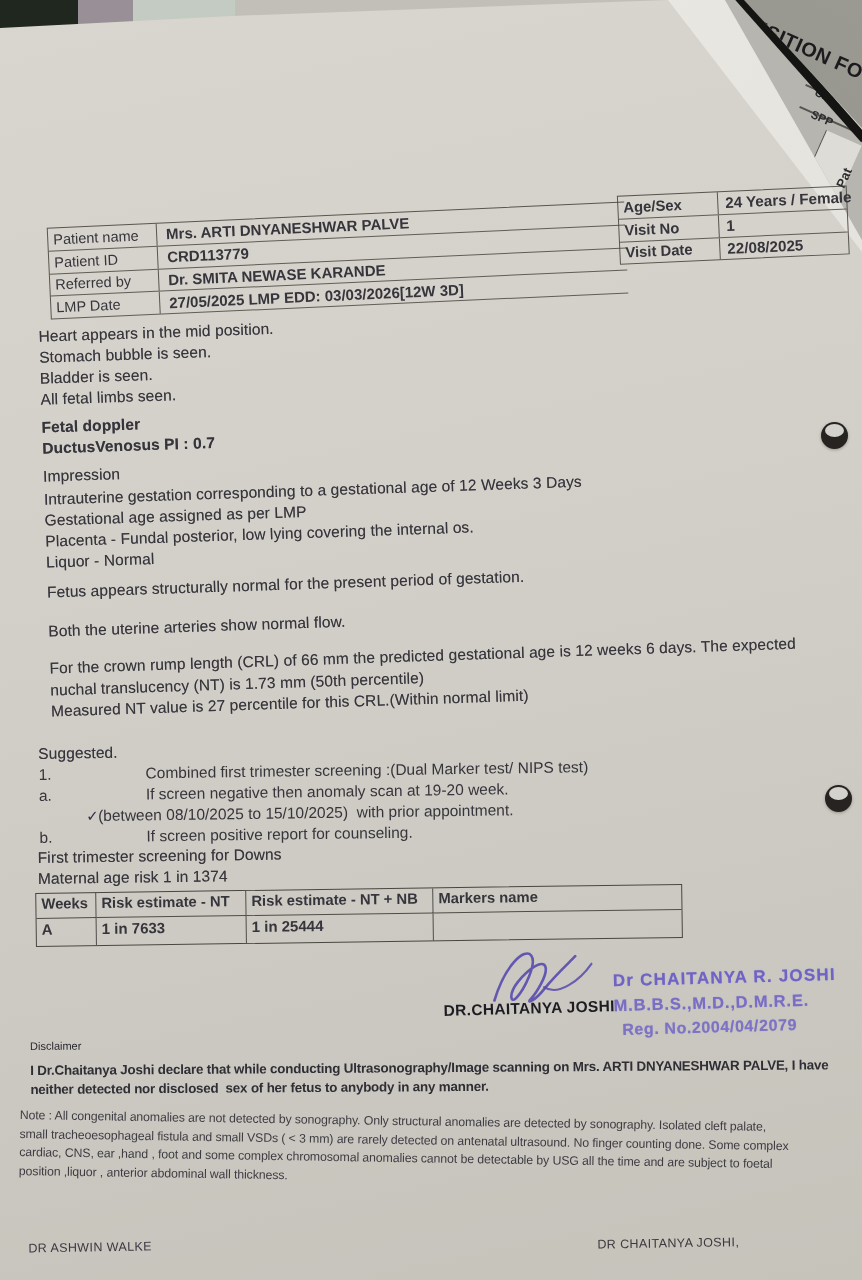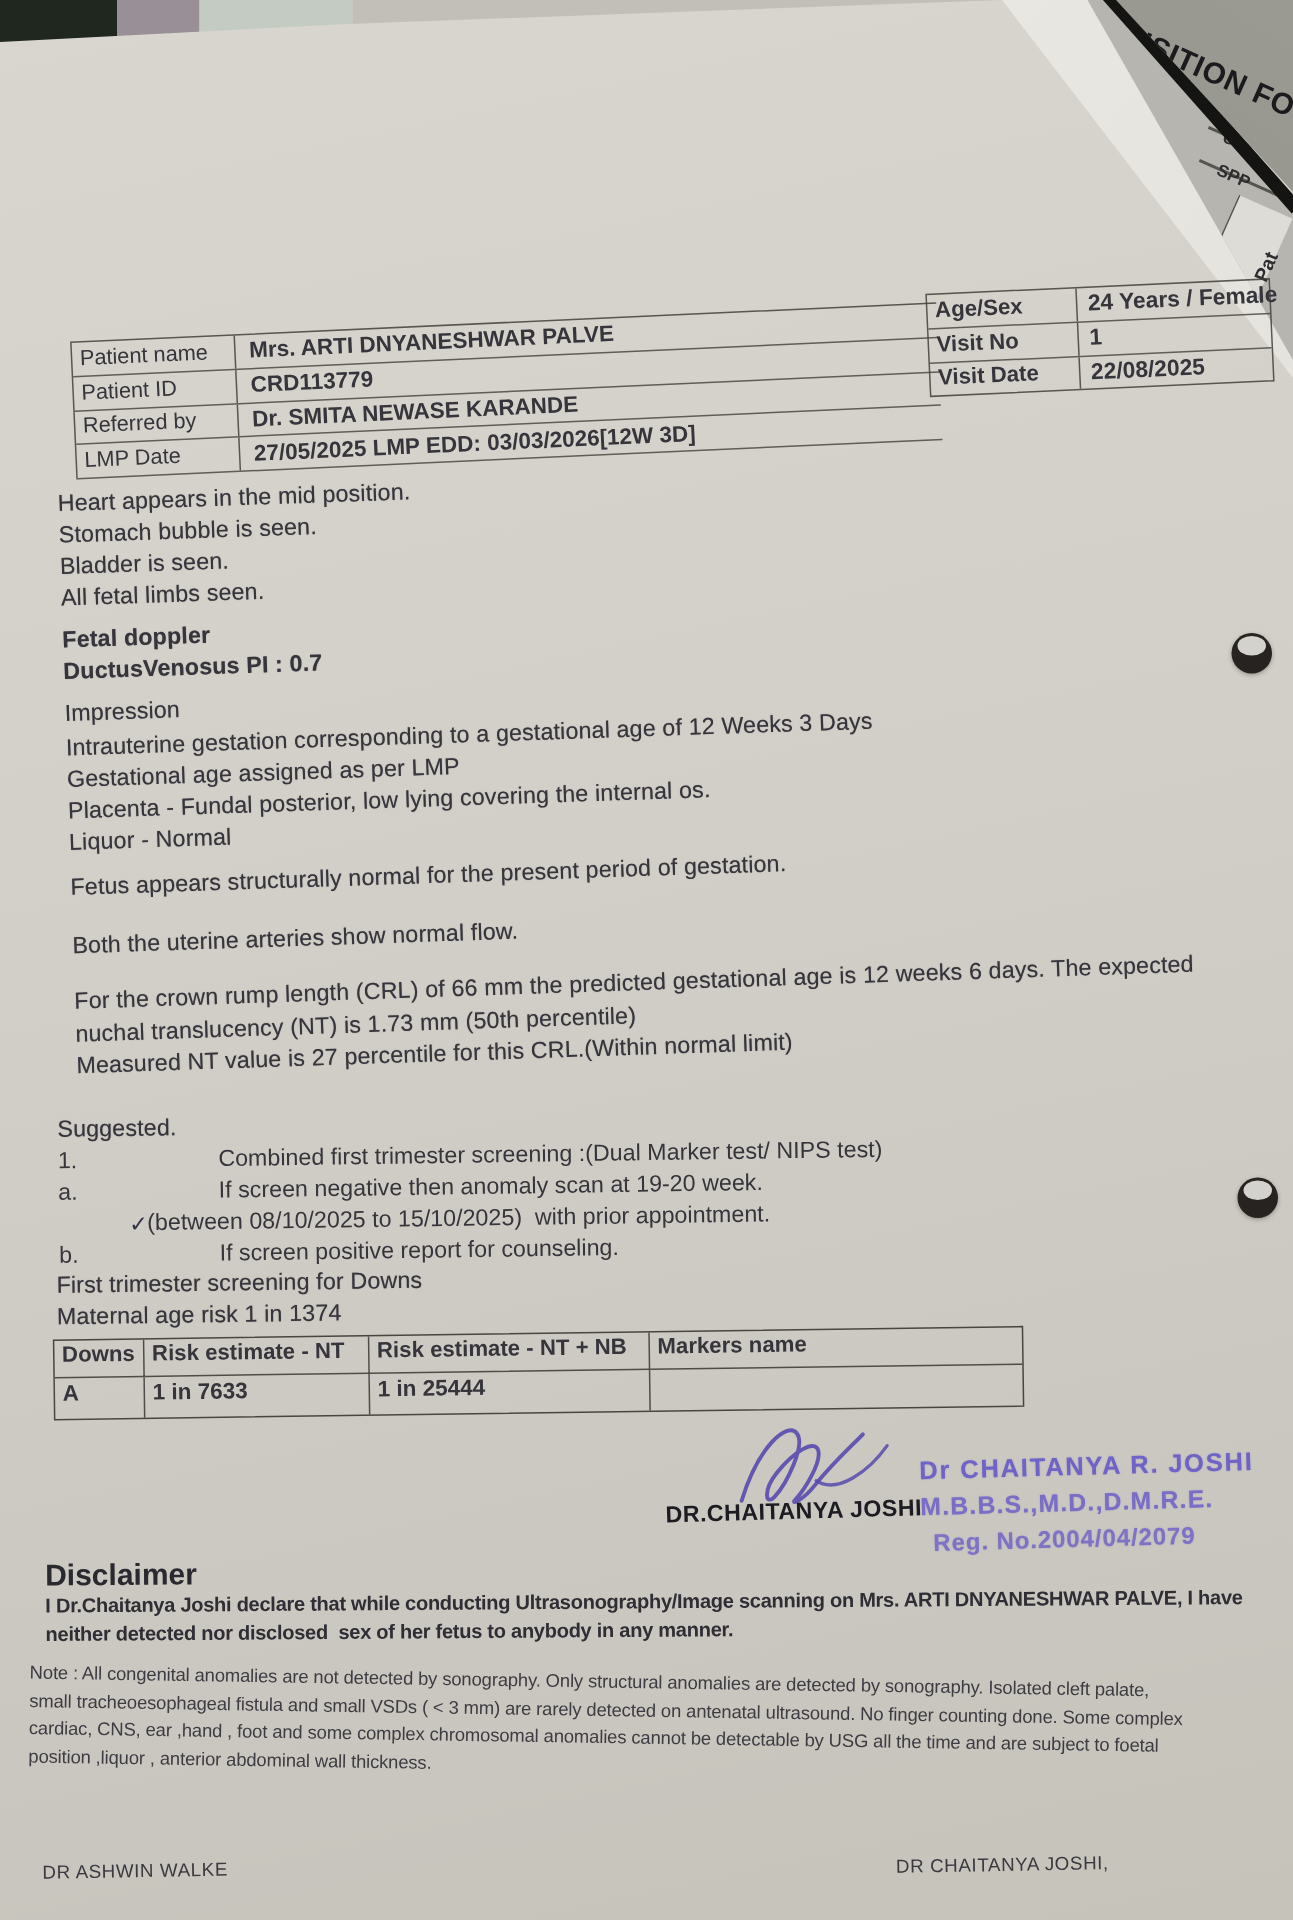--- a/index.html
+++ b/index.html
@@ -81,21 +81,21 @@
   #block-signature{left:440px;top:950px;width:420px;height:110px;transform:rotate(-1.6deg);}
   .typed-name{position:absolute;left:2px;top:52px;font-weight:bold;font-size:15.5px;color:#1d1c22;letter-spacing:.3px;}
   .stampline{position:absolute;font-weight:bold;color:#6b5ec6;white-space:nowrap;
              text-shadow:0 0 1px rgba(107,94,198,.65);}
   .st-1{left:172px;top:26px;font-size:17px;letter-spacing:1.2px;opacity:.95;}
   .st-2{left:172px;top:51px;font-size:16.5px;letter-spacing:.8px;opacity:.85;}
   .st-3{left:180px;top:76px;font-size:16px;letter-spacing:.6px;opacity:.8;}
   .scribble{position:absolute;left:45px;top:-2px;}
   
   #block-disclaimer{left:28px;top:1040px;width:830px;height:60px;transform:rotate(-0.4deg);}
-  .disc-h{position:absolute;left:2px;top:0;font-weight:bold;font-size:20px;color:#2a2930;}
+  .disc-h{position:absolute;left:2px;top:0;font-weight:normal;font-size:11px;color:#2a2930;}
   .disc-l{position:absolute;left:2px;font-weight:bold;font-size:13.4px;letter-spacing:-.2px;
           color:#2f2e35;white-space:pre;}
   #block-note{left:18px;top:1102px;width:840px;height:80px;transform:rotate(0.9deg);}
   .note-stack{position:absolute;left:2px;top:4px;line-height:18.5px;}
   .note-stack div{white-space:pre;font-size:12.3px;letter-spacing:-.1px;color:#3e3c43;}
   #block-footer{left:0;top:1230px;width:862px;height:40px;transform:rotate(-1deg);}
   .fline{position:absolute;font-size:12.5px;color:#3b3940;letter-spacing:.4px;white-space:pre;}
   .f-left{left:28px;top:12px;} .f-right{left:597px;top:18px;}
 </style>
 </head>
@@ -198,21 +198,21 @@
       <span class="smark">✓</span>
       <span class="stext">(between 08/10/2025 to 15/10/2025)  with prior appointment.</span>
     </div>
     <div class="sline" style="top:94px;">
       <span class="smark">b.</span>
       <span class="stext">If screen positive report for counseling.</span>
     </div>
     <div class="tline" style="left:6px;top:114px;">First trimester screening for Downs</div>
     <div class="tline" style="left:6px;top:135px;">Maternal age risk 1 in 1374</div>
     <div class="rtable">
-      <div class="rcell hd">Downs</div>
+      <div class="rcell hd">Weeks</div>
       <div class="rcell hd">Risk estimate - NT</div>
       <div class="rcell hd">Risk estimate - NT + NB</div>
       <div class="rcell hd">Markers name</div>
       <div class="rcell dt">A</div>
       <div class="rcell dt">1 in 7633</div>
       <div class="rcell dt">1 in 25444</div>
       <div class="rcell dt"></div>
     </div>
   </div>
 

